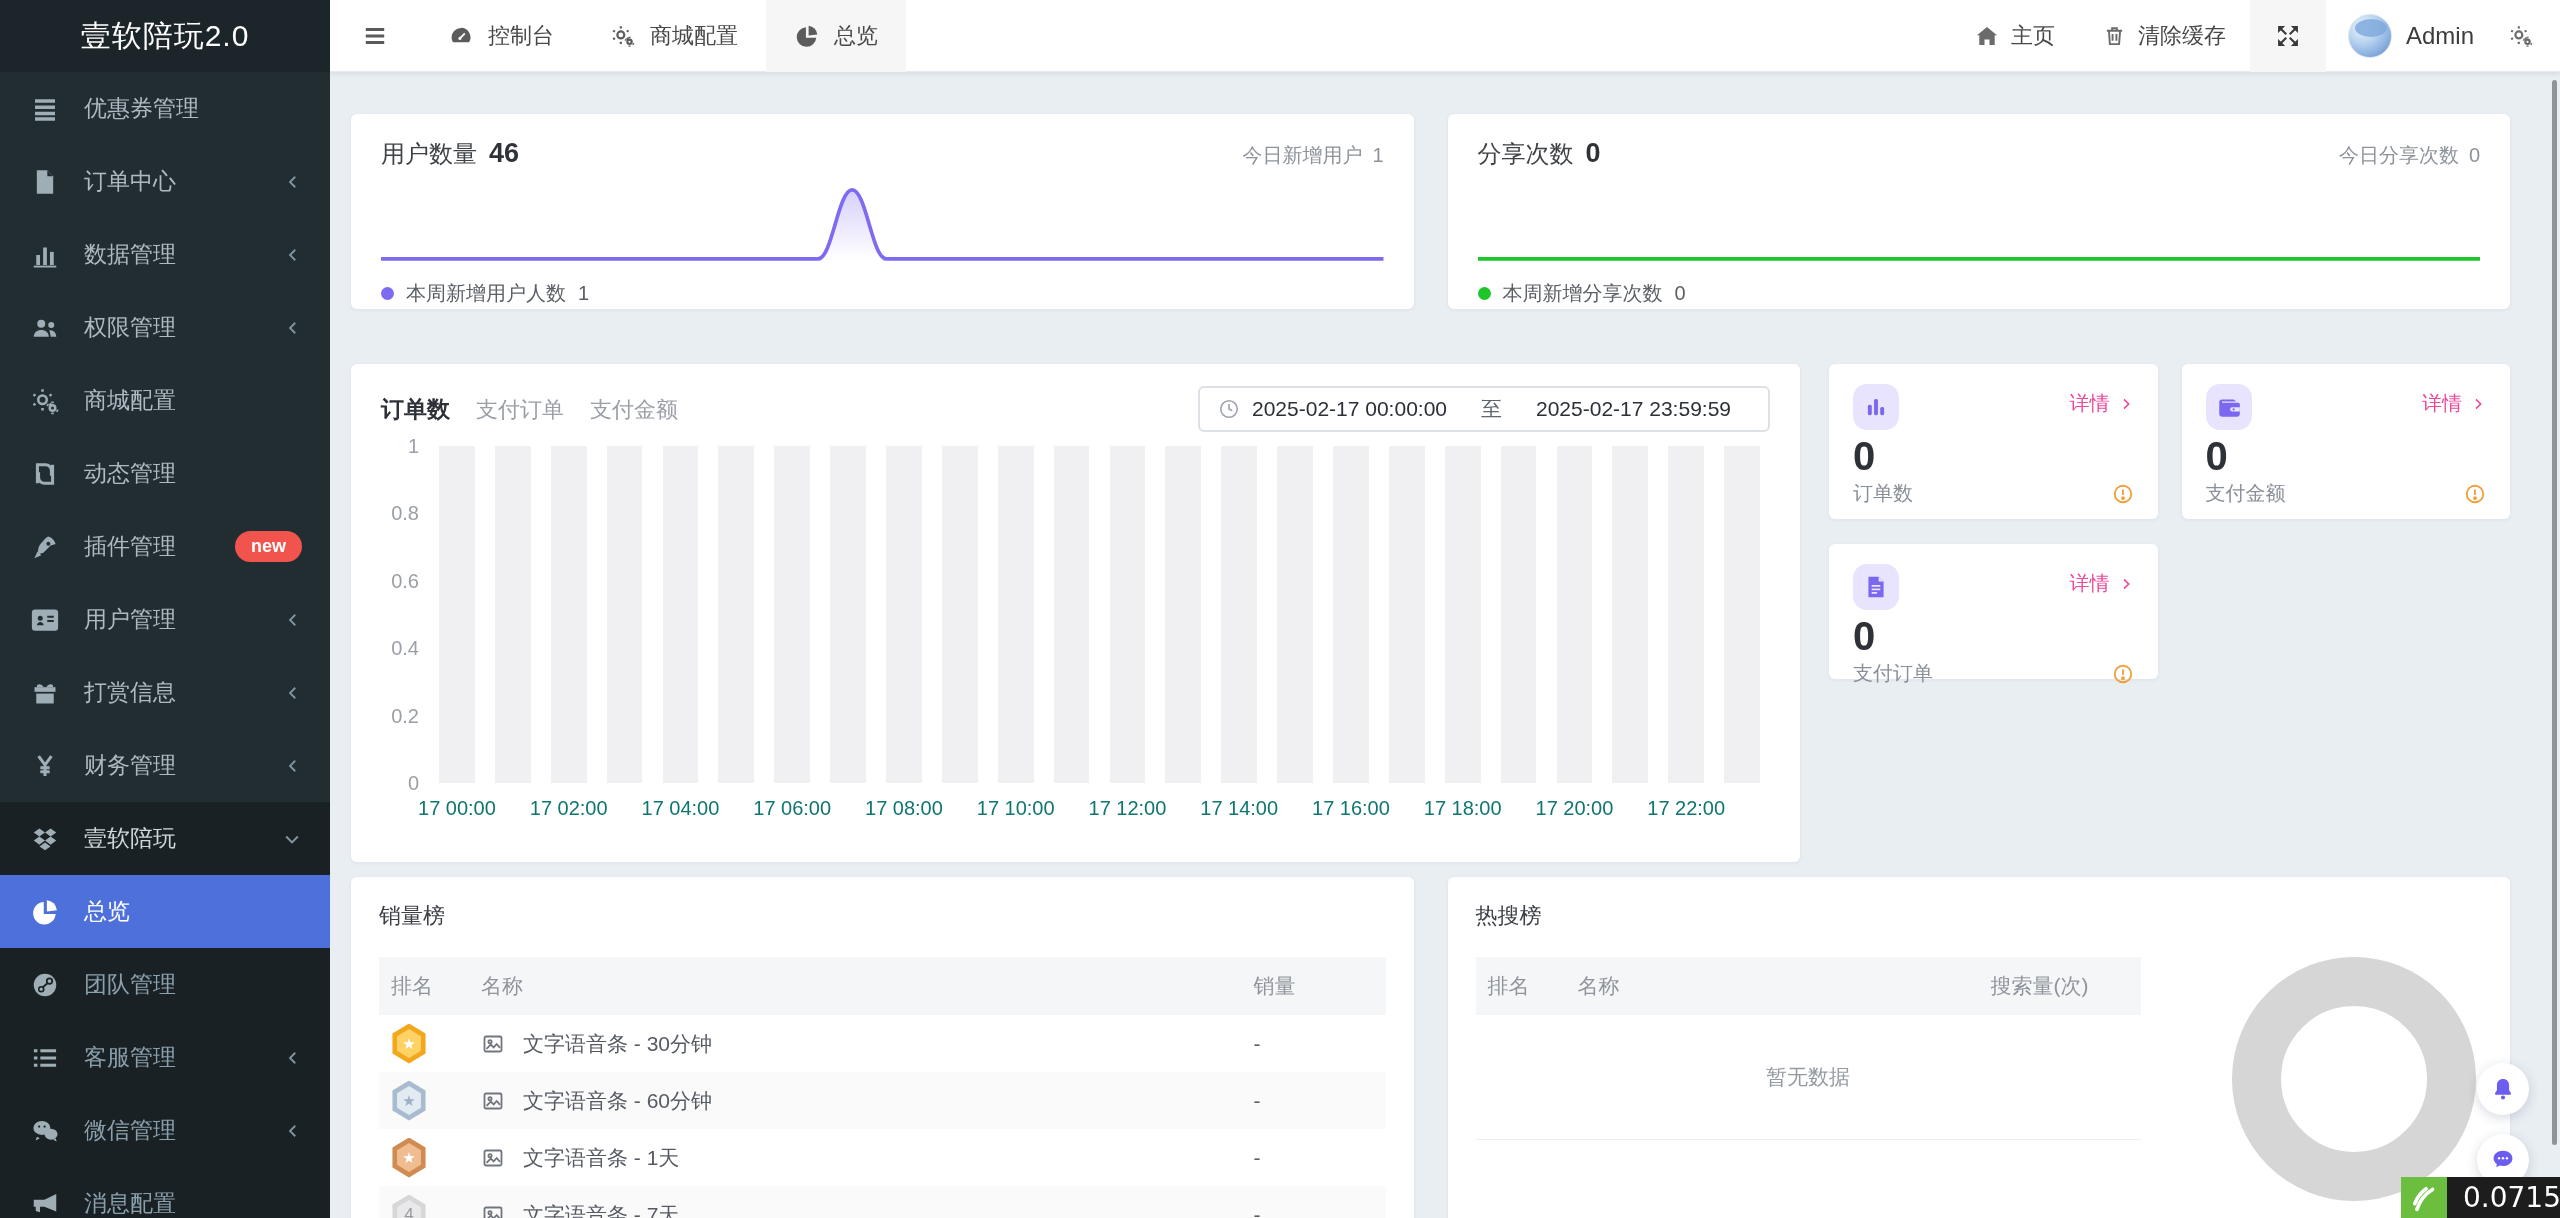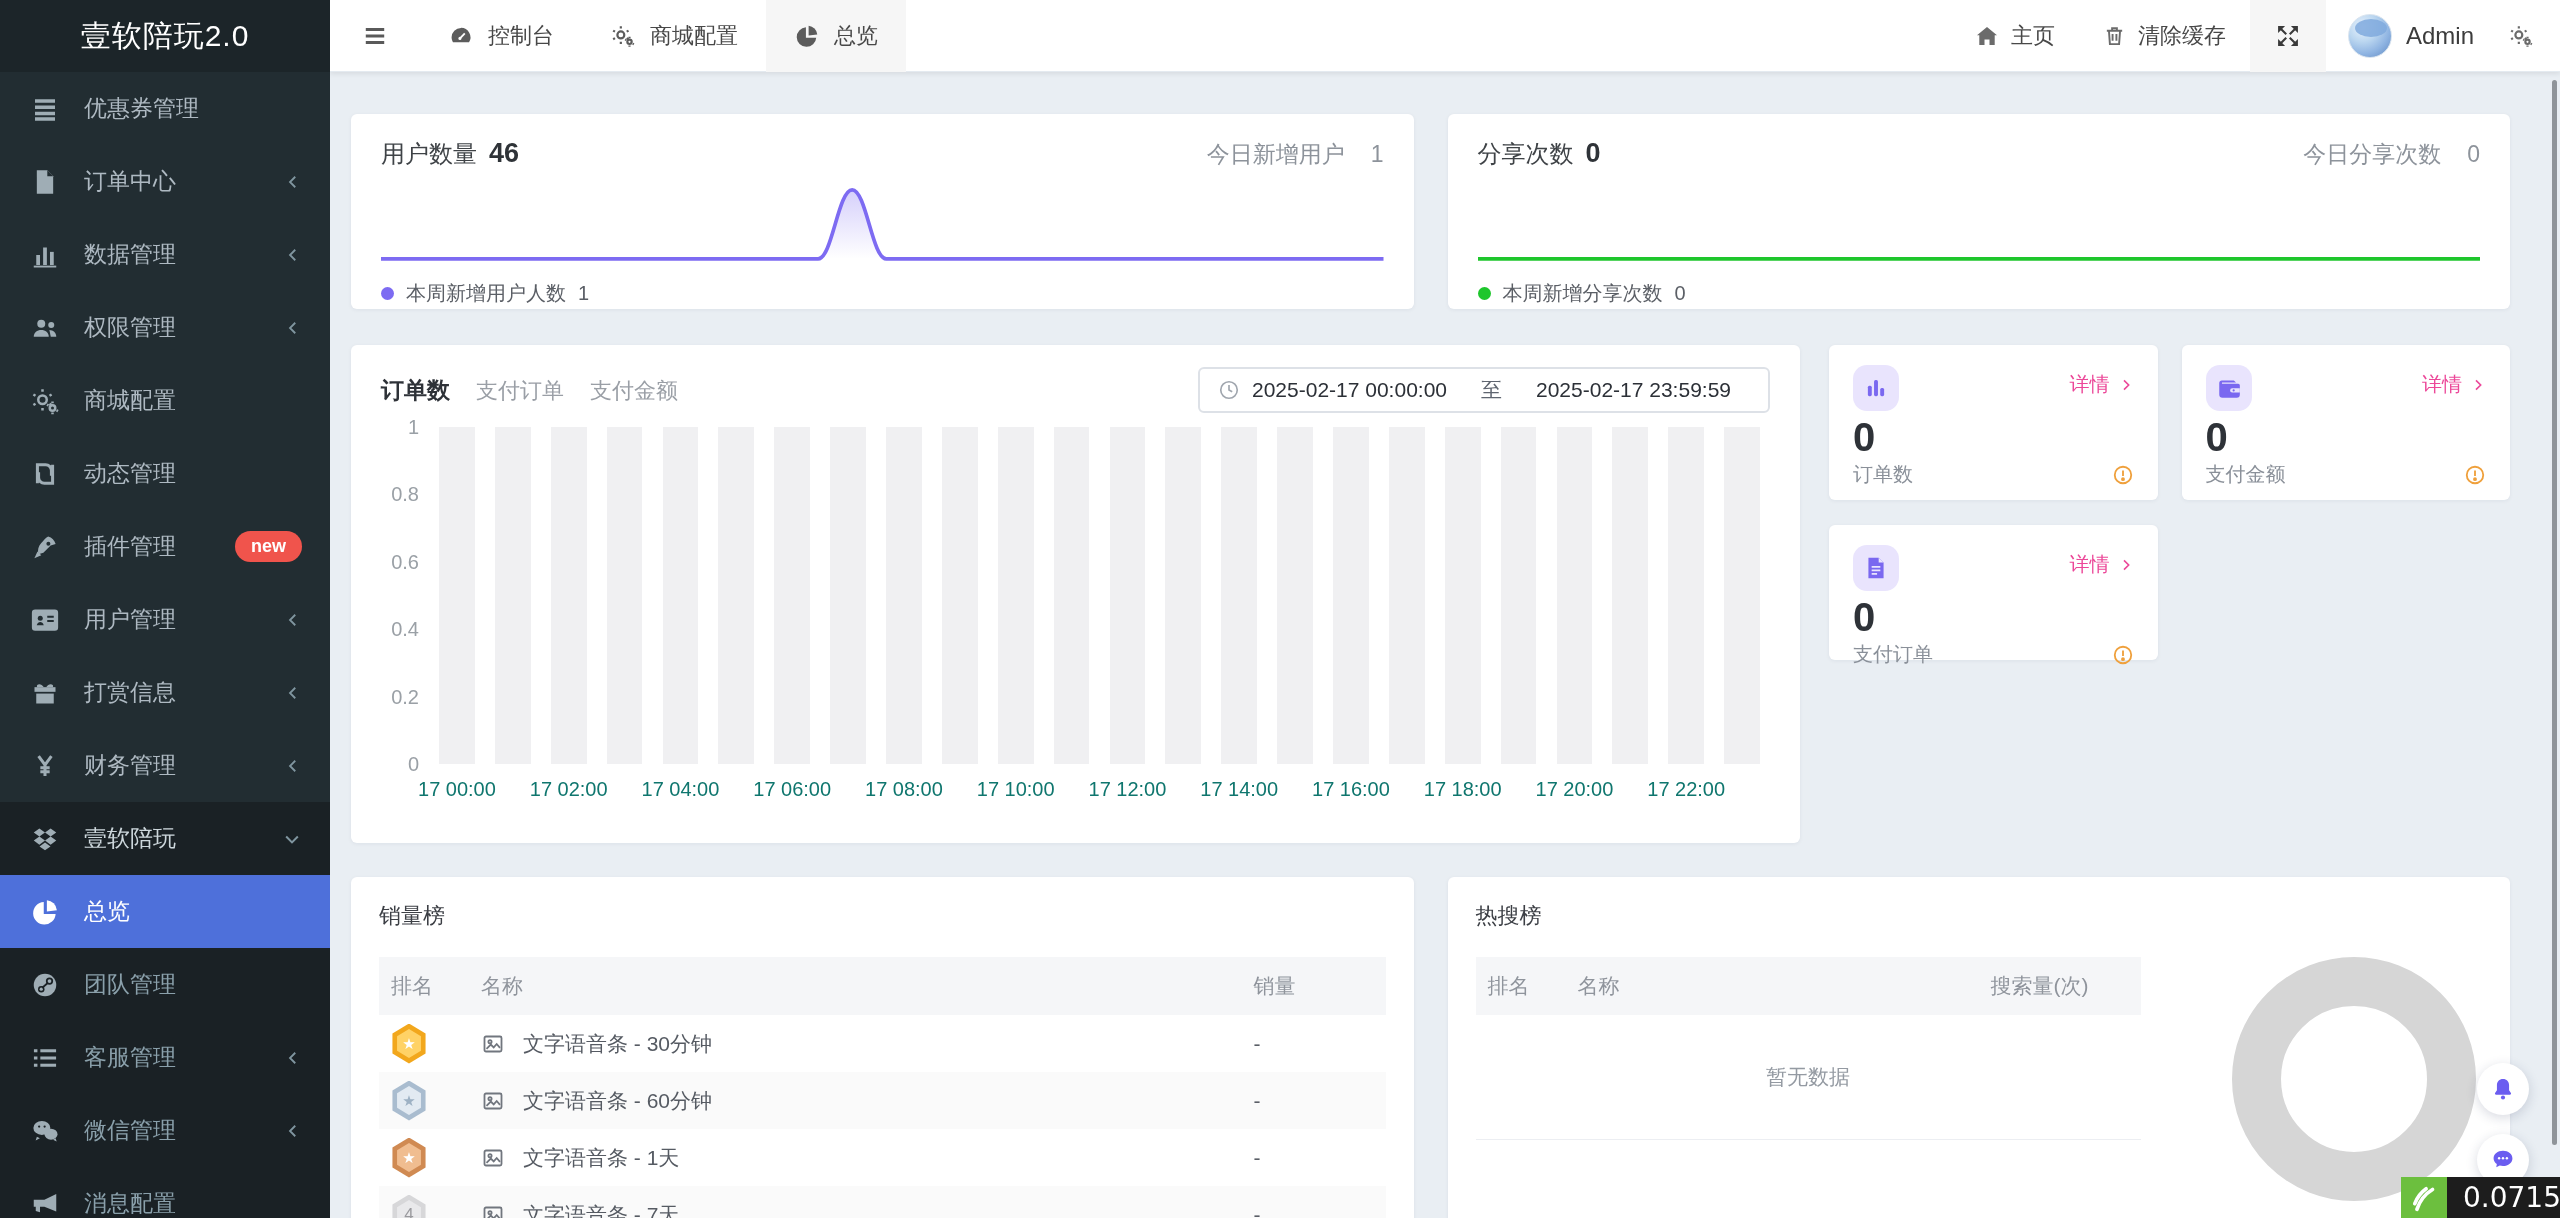--- a/index.html
+++ b/index.html
@@ -42,26 +42,26 @@
 
   
   .content { position:absolute; left:330px; top:72px; right:0; bottom:0; background:#e9eef3; overflow:hidden; }
   .card { background:#fff; border-radius:6px; box-shadow:0 1px 4px rgba(15,35,70,.06); }
 
   .row1 { position:absolute; left:21px; top:42px; right:50px; height:195px; display:grid; grid-template-columns:1fr 1fr; gap:34px; }
   .ov-card { padding:24px 30px 0 30px; position:relative; }
   .ov-head { display:flex; align-items:baseline; }
   .ov-title { font-size:24px; color:#3f4347; }
   .ov-value { font-size:27px; color:#2f3338; font-weight:600; margin-left:12px; }
-  .ov-today { margin-left:auto; font-size:23px; color:#8d939b; display:flex; gap:26px; align-items:baseline; }
+  .ov-today { margin-left:auto; font-size:20px; color:#8d939b; display:flex; gap:10px; align-items:baseline; }
   .ov-chart { margin-top:10px; height:92px; }
   .ov-legend { display:flex; align-items:center; gap:12px; font-size:20px; color:#5b5f66; margin-top:8px; }
   .dot { width:13px; height:13px; border-radius:50%; }
 
-  .row2 { position:absolute; left:21px; top:273px; right:50px; height:498px; display:grid; grid-template-columns:1449px 1fr; gap:29px; align-items:start; }
+  .row2 { position:absolute; left:21px; top:292px; right:50px; height:498px; display:grid; grid-template-columns:1449px 1fr; gap:29px; align-items:start; }
   .order-panel { height:498px; padding:22px 30px 0 30px; }
   .op-head { display:flex; align-items:center; }
   .op-tabs { display:flex; align-items:baseline; gap:26px; }
   .op-tab { font-size:22px; color:#9a9fa6; cursor:pointer; }
   .op-tab.active { color:#2e3238; font-weight:bold; font-size:23px; }
   .date-box { margin-left:auto; width:572px; height:46px; border:2px solid #dde1e7; border-radius:6px; display:flex; align-items:center;
               padding:0 18px; font-size:21px; color:#2c3037; background:#fff; }
   .date-box .nicon { color:#a0a6ae; margin-right:12px; }
   .date-sep { margin:0 34px; color:#5f6570; }
   .date-val { cursor:text; }

